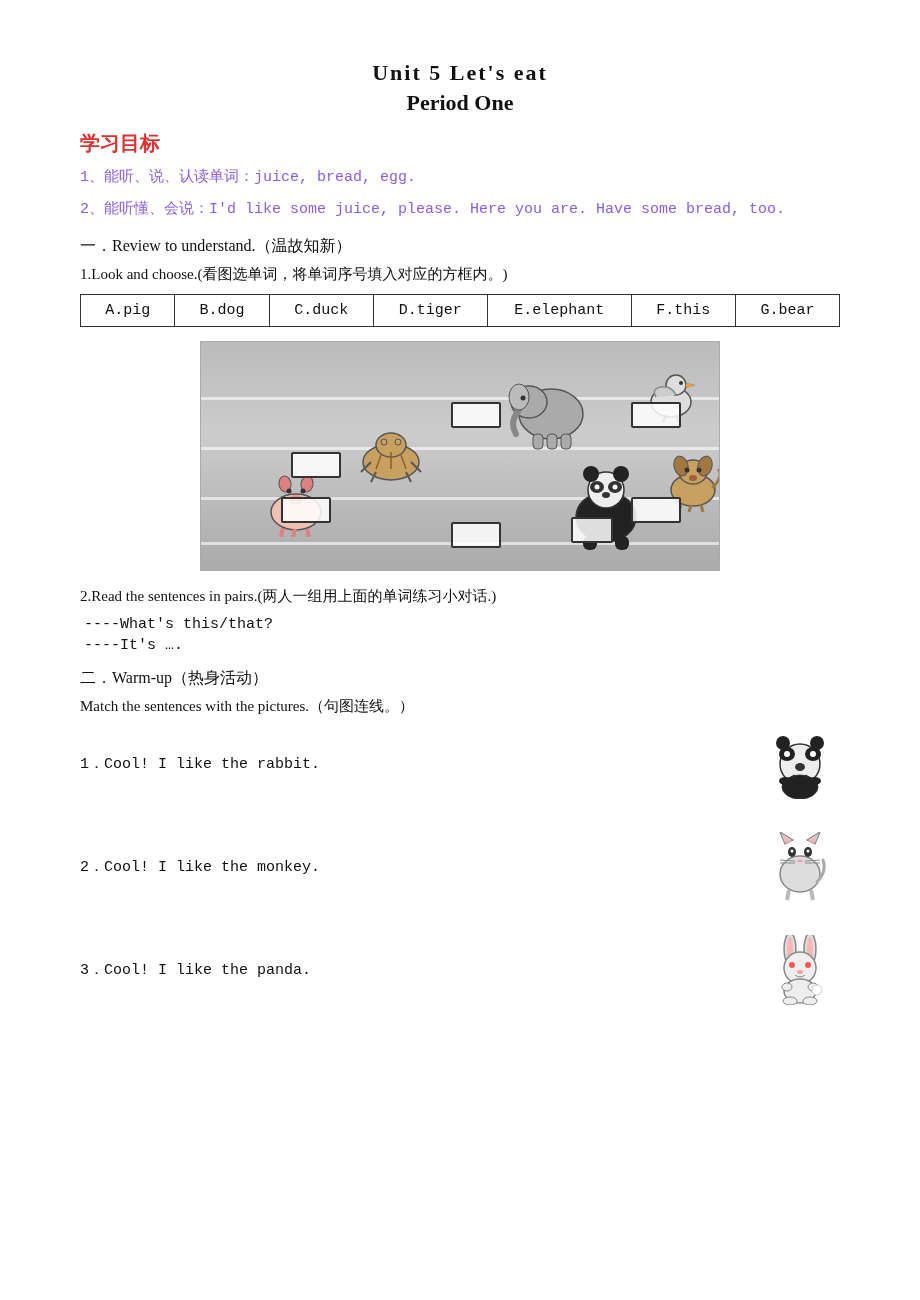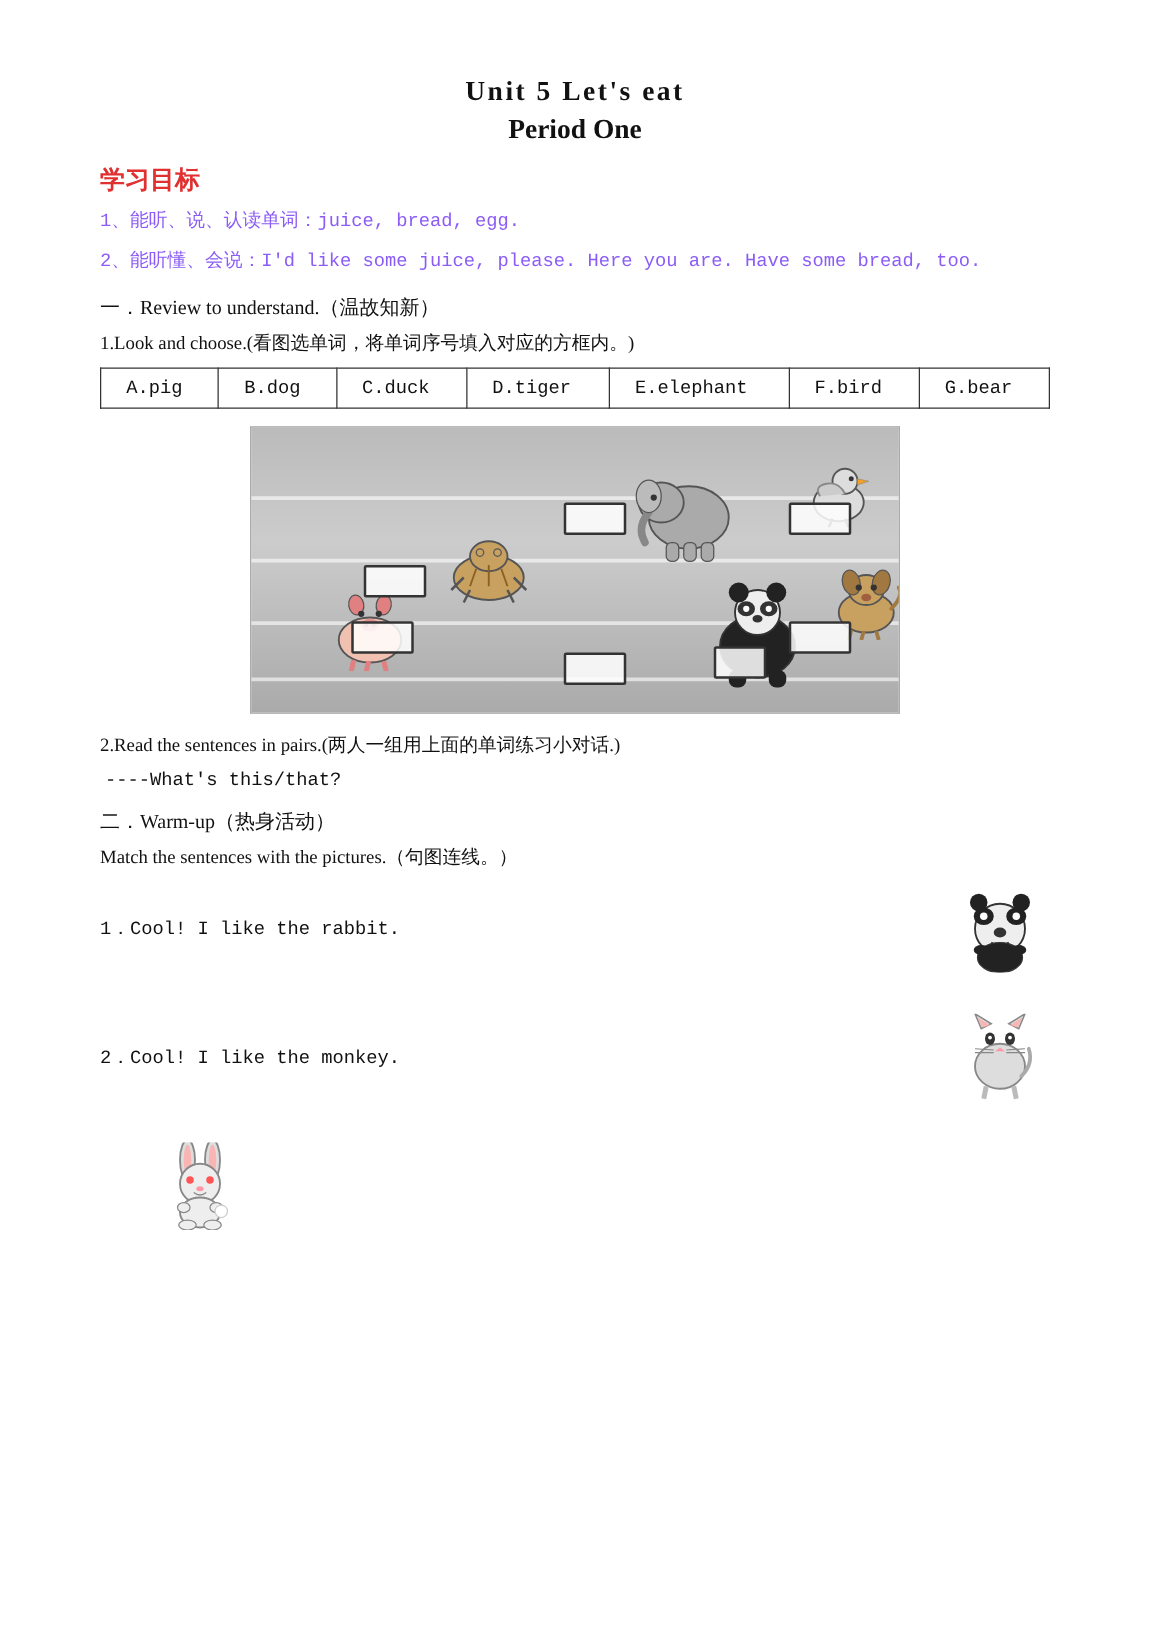--- a/index.html
+++ b/index.html
@@ -53,21 +53,21 @@
       border: 1.5px solid #333;
       width: 100%;
       border-collapse: collapse;
       margin-bottom: 14px;
     }
     .animal-table td {
       border: 1.5px solid #333;
       padding: 7px 20px;
       font-size: 15px;
       font-family: "Courier New", monospace;
-      text-align: left;
+      text-align: center;
     }
     .image-area {
       position: relative;
       width: 520px;
       height: 230px;
       margin: 0 auto 16px auto;
       background: #ddd;
       border: 1px solid #aaa;
       overflow: hidden;
     }
@@ -166,21 +166,21 @@
 <div class="task-label">1.Look and choose.(看图选单词，将单词序号填入对应的方框内。)</div>
 
 <table class="animal-table">
   <tbody>
       <tr id="animal-row">
         <td>A.pig</td>
         <td>B.dog</td>
         <td>C.duck</td>
         <td>D.tiger</td>
         <td>E.elephant</td>
-        <td>F.bird</td>
+        <td>F.this</td>
         <td>G.bear</td>
       </tr>
 </tbody>
   </table>
 
 <div class="image-area">
   <div class="animal-scene">
 
     <div class="lane" style="top:55px;"></div>
     <div class="lane" style="top:105px;"></div>
@@ -294,20 +294,21 @@
     <div class="answer-box box4"></div>
     <div class="answer-box box5"></div>
     <div class="answer-box box6"></div>
     <div class="answer-box" style="top:175px;left:370px;width:42px;"></div>
   </div>
 </div>
 
 <div class="pairs-section">
   <div class="task-label">2.Read the sentences in pairs.(两人一组用上面的单词练习小对话.)</div>
   <div class="pairs-line">----What's this/that?</div>
+  <div class="pairs-line">----It's ….</div>
 </div>
 
 <div class="warmup-section">
   <div class="section-label">二．Warm-up（热身活动）</div>
   <div class="task-label">Match the sentences with the pictures.（句图连线。）</div>
 
   <div class="match-area">
 
     <div class="match-row">
       <div class="match-text">1．Cool! I like the rabbit.</div>
@@ -359,20 +360,21 @@
 
           <path d="M52 50 Q62 40 58 28" stroke="#aaa" stroke-width="3" fill="none" stroke-linecap="round"></path>
 
           <line x1="24" y1="58" x2="22" y2="68" stroke="#bbb" stroke-width="4"></line>
           <line x1="46" y1="58" x2="48" y2="68" stroke="#bbb" stroke-width="4"></line>
         </svg>
       </div>
     </div>
 
     <div class="match-row">
+      <div class="match-text">3．Cool! I like the panda.</div>
       <div class="match-image">
 
         <svg viewBox="0 0 70 70" class="animal-icon">
 
           <ellipse cx="25" cy="14" rx="6" ry="16" fill="#ddd" stroke="#888" stroke-width="1.5"></ellipse>
           <ellipse cx="45" cy="14" rx="6" ry="16" fill="#ddd" stroke="#888" stroke-width="1.5"></ellipse>
           <ellipse cx="25" cy="14" rx="3" ry="12" fill="#f9b4b4"></ellipse>
           <ellipse cx="45" cy="14" rx="3" ry="12" fill="#f9b4b4"></ellipse>
 
           <circle cx="35" cy="33" r="16" fill="#eee" stroke="#888" stroke-width="1.5"></circle>

